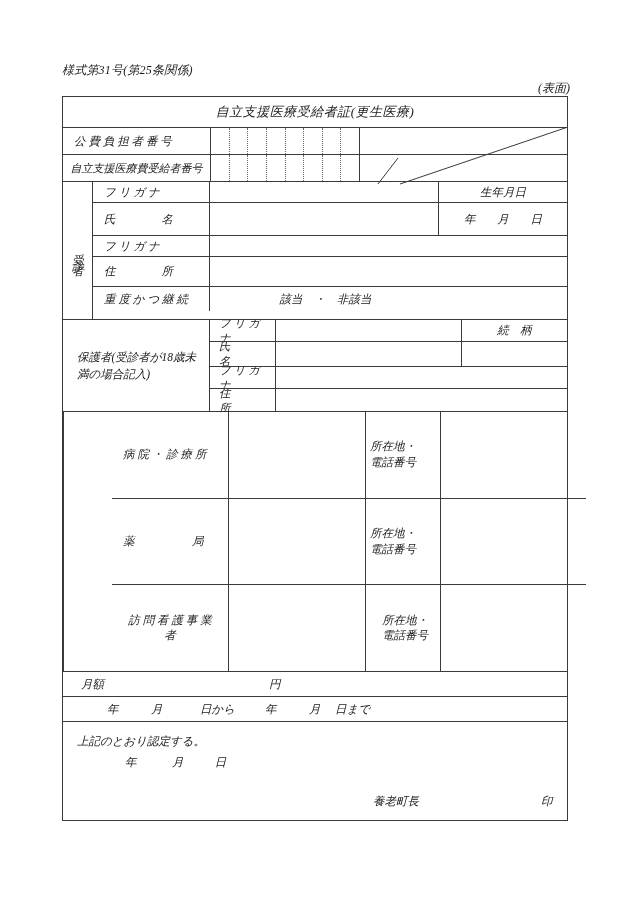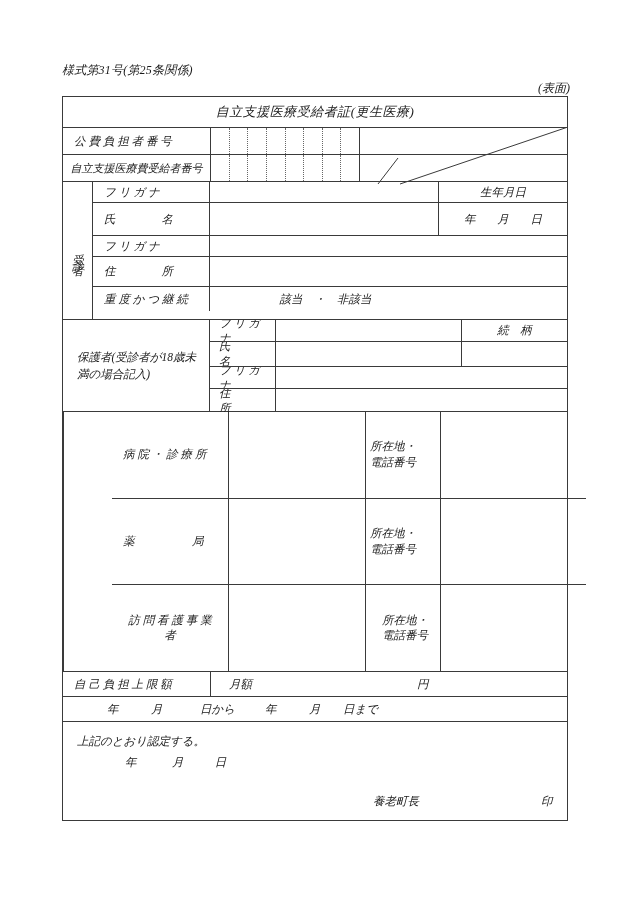--- a/index.html
+++ b/index.html
@@ -346,37 +346,34 @@
               <span class="lnl">電話番号</span>
             </div>
           </div>
           <div class="cell nb" style="width:145px;"></div>
         </div>
 
       </div>
     </div>
 
     <div class="row" style="height:25px;">
-      <div class="cell c" style="width:148px;">
-        <span class="spread">自 己 負 担 上 限 額</span>
-      </div>
       <div class="cell nb" style="width:356px;padding:0;position:relative;">
         <span style="position:absolute;left:18px;">月額</span>
         <span style="position:absolute;left:206px;">円</span>
       </div>
     </div>
 
     <div class="row" style="height:25px;">
       <div class="cell nb" style="width:356px;padding:0;position:relative;">
         <span style="position:absolute;left:44px;">年</span>
         <span style="position:absolute;left:88px;">月</span>
         <span style="position:absolute;left:137px;">日から</span>
         <span style="position:absolute;left:202px;">年</span>
         <span style="position:absolute;left:246px;">月</span>
-        <span style="position:absolute;left:280px;">日まで</span>
+        <span style="position:absolute;left:272px;">日まで</span>
       </div>
     </div>
 
     <div class="row" style="border-bottom:none;">
       <div class="footer" style="width:100%;">
         <div class="f-line1">上記のとおり認定する。</div>
         <div class="f-line2">
           <span style="width:44px;">年</span>
           <span style="width:40px;">月</span>
           <span>日</span>

